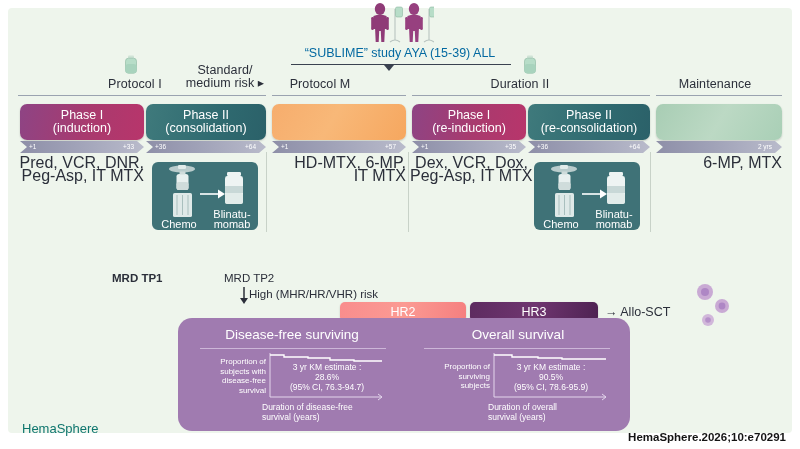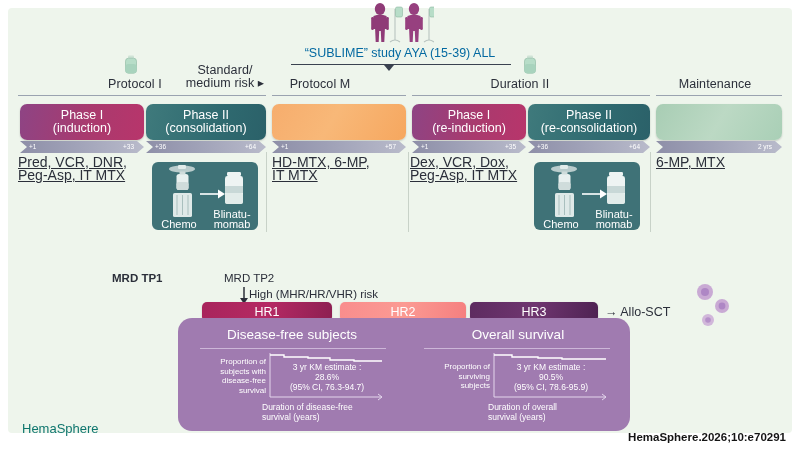--- a/index.html
+++ b/index.html
@@ -64,22 +64,22 @@
     background:linear-gradient(90deg,#8e8fa8 0%,#9ea0b6 40%,#b9bbcb 100%);
     clip-path:polygon(0 0, calc(100% - 7px) 0, 100% 50%, calc(100% - 7px) 100%, 0 100%, 7px 50%);
     color:#ffffff;font-size:6.5px;
   }
   .ribbon span{position:absolute;top:1.5px;}
   .ribbon .lo{left:9px;}
   .ribbon .hi{right:10px;}
 
   
   .drugs{
-    position:absolute;font-size:14px;line-height:13px;
-    color:#2b2f3a;text-align:left;white-space:nowrap;text-decoration:underline;
+    position:absolute;font-size:16px;line-height:13px;
+    color:#2b2f3a;text-align:right;white-space:nowrap;
   }
 
   
   .chemobox{
     position:absolute;width:106px;height:68px;border-radius:6px;
     background:#3f7277;
   }
   .chemobox .cap{
     position:absolute;bottom:1px;color:#ffffff;font-size:11px;
     line-height:9.5px;text-align:center;
@@ -337,38 +337,37 @@
 
   <div class="mrd" style="left:112px;top:272px;font-weight:bold;">MRD TP1</div>
   <div class="mrd" style="left:224px;top:272px;">MRD TP2</div>
 
   <svg class="down-arrow" style="left:237px;top:287px;" width="14" height="17">
     <line x1="7" y1="0" x2="7" y2="12" stroke="#2b2f3a" stroke-width="1.5"></line>
     <polygon points="3,11 11,11 7,17" fill="#2b2f3a"></polygon>
   </svg>
   <div class="risk-text" style="left:249px;top:288px;">High (MHR/HR/VHR) risk</div>
 
-  <div class="hrbar hr1" style="left:202px;top:302px;width:130px;">HR1</div>
   <div class="hrbar hr2" style="left:340px;top:302px;width:126px;">HR2</div>
   <div class="hrbar hr3" style="left:470px;top:302px;width:128px;">HR3</div>
 
   <div class="allo" style="left:605px;top:305px;">→ Allo-SCT</div>
 
   <svg class="abs" style="left:694px;top:283px;" width="46" height="46">
     <circle cx="11" cy="9" r="8" fill="#c29cd0" opacity=".85"></circle>
       <circle cx="11" cy="9" r="4" fill="#a87ec0" opacity=".8"></circle>
     <circle cx="28" cy="23" r="7" fill="#c29cd0" opacity=".85"></circle>
       <circle cx="28" cy="23" r="3.4" fill="#a87ec0" opacity=".8"></circle>
     <circle cx="14" cy="37" r="6" fill="#c9a7d6" opacity=".8"></circle>
       <circle cx="14" cy="37" r="2.8" fill="#ae86c4" opacity=".8"></circle>
   </svg>
 
   <div class="surv">
 
-    <div class="surv-title" style="left:14px;top:9px;width:200px;">Disease-free subjects</div>
+    <div class="surv-title" style="left:14px;top:9px;width:200px;">Disease-free surviving</div>
     <div class="surv-sep" style="left:22px;top:30px;width:186px;"></div>
 
     <div class="ylabel" style="left:14px;top:39px;width:74px;">
       <div>Proportion of</div>
       <div>subjects with</div>
       <div>disease-free</div>
       <div>survival</div>
     </div>
 
     <svg class="abs" style="left:90px;top:33px;" width="118" height="50">

